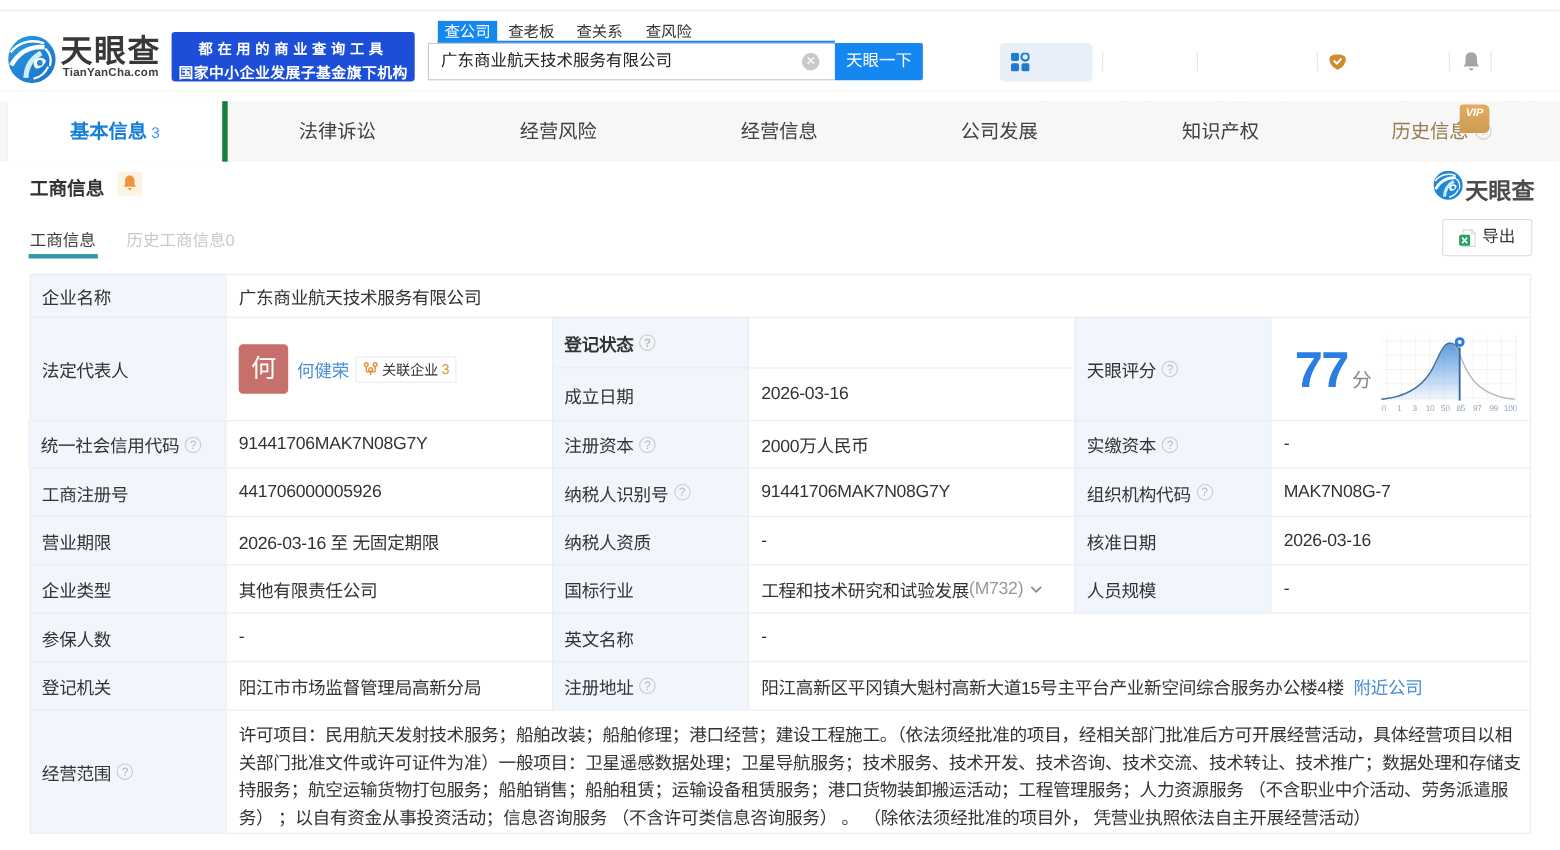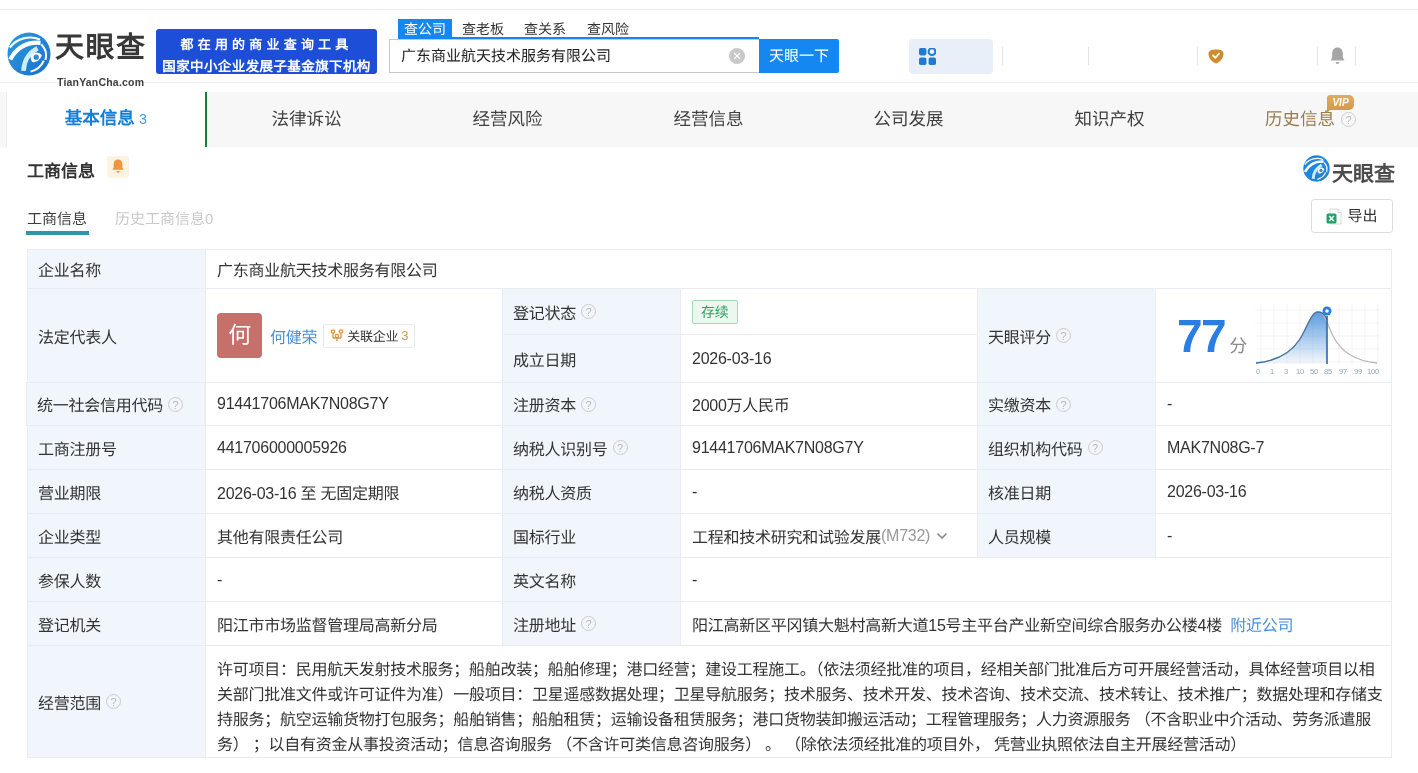--- a/index.html
+++ b/index.html
@@ -6,21 +6,21 @@
   html,body { width:1418px; height:773px; background:#fff; font-family:"Liberation Sans",sans-serif; color:#333; overflow:hidden; }
   .abs { position:absolute; }
   #page { position:relative; width:1418px; height:773px; }
 
   
   .topline { top:0; left:0; width:1418px; height:10px; border-bottom:1px solid #ebebeb; background:#fff; }
   .headerline { top:82px; left:0; width:1418px; height:1px; background:#f0f0f0; }
 
   
   .tyc-name { left:55px; top:33px; font-size:29px; line-height:29px; font-weight:bold; color:#383838; letter-spacing:1.5px; }
-  .tyc-sub { left:57px; top:60px; font-size:10.5px; font-weight:bold; color:#3f3f3f; letter-spacing:0.2px;margin-top:16px; }
+  .tyc-sub { left:57px; top:60px; font-size:10.5px; font-weight:bold; color:#3f3f3f; letter-spacing:0.2px; }
 
   
   .redbox { left:156px; top:29px; width:221px; height:45px; background:#1d4ed8; border-radius:3px; color:#fff; text-align:center; }
   .redbox .l1 { margin-top:5px; font-size:13px; font-weight:bold; letter-spacing:4.2px; }
   .redbox .l2 { margin-top:2px; font-size:13.5px; font-weight:bold; letter-spacing:0.4px; }
 
   
   .stab { top:19px; height:20px; font-size:14px; line-height:20px; color:#333; }
   .stab.active { left:398px; width:54px; background:#1488f0; color:#fff; text-align:center; }
   .sunder { left:398px; top:37px; width:361px; height:2px; background:#1488f0; }
@@ -32,21 +32,21 @@
   .rmenu { top:40px; height:33px; line-height:33px; font-size:20px; color:#333;margin-top:47px; }
   .pill { left:909px; top:39px; width:84px; height:35px; background:#e8eff8; border-radius:4px; }
   .caret { display:inline-block; width:0; height:0; border-left:4.5px solid transparent; border-right:4.5px solid transparent; border-top:5px solid #555; vertical-align:2px; margin-left:4px; }
   .caret.grey { border-top-color:#999; }
   .caret.orange { border-top-color:#c9872f; }
   .vdiv { top:47px; width:1px; height:18px; background:#e3e3e3; }
 
   
   .navbar { left:0; top:92px; width:1418px; height:55px; background:#f7f7f7; }
   .navtab { top:92px; height:55px; line-height:55px; font-size:17.5px; color:#404040; text-align:center; width:201px; }
-  .navtab.active { background:#fff; border-left:1px solid #ededed; border-right:2px solid #15803d; color:#157fd8; font-weight:bold;font-family:Liberation Mono, monospace; }
+  .navtab.active { background:#fff; border-left:1px solid #ededed; border-right:5px solid #15803d; color:#157fd8; font-weight:bold; }
   .navtab .cnt { font-size:14px; color:#3f9bf0; font-weight:normal; margin-left:4px; }
   .navtab.vip { color:#9b7c50; }
 
   
   .sect-title { left:27px; top:157px; font-size:17px; font-weight:bold; color:#333; }
   .bellbox { left:107px; top:156px; width:22px; height:22px; background:#fdf3e3; border-radius:3px; }
   .wmark-txt { left:1332px; top:157px; font-size:21px; font-weight:bold; color:#4c4c4c; letter-spacing:0; }
 
   
   .subtab1 { left:27px; top:207px; font-size:15px; color:#3d3d3d; }
@@ -129,21 +129,21 @@
   <div class="abs rmenu" style="left:1365px;">费米<span class="caret grey"></span></div>
 
   <div class="abs navbar"></div>
   <div class="abs navtab active" style="left:6px;">基本信息<span class="cnt">3</span></div>
   <div class="abs navtab" style="left:206px;">法律诉讼</div>
   <div class="abs navtab" style="left:407px;">经营风险</div>
   <div class="abs navtab" style="left:608px;">经营信息</div>
   <div class="abs navtab" style="left:808px;">公司发展</div>
   <div class="abs navtab" style="left:1009px;">知识产权</div>
   <div class="abs navtab vip" style="left:1210px; display:flex; align-items:center; justify-content:center;">历史信息<span style="display:inline-block; width:15px; height:15px; border:1px solid #cfcfcf; border-radius:50%; color:#bbb; font-size:11px; line-height:14px; text-align:center; margin-left:6px; font-weight:normal;">?</span></div>
-  <div class="abs" style="left:1327px; top:95px; width:27px; height:15px; background:linear-gradient(#e0ac61,#cf9b51); border-radius:3px 5px 5px 1px; color:#fff; font-size:10px; font-weight:bold; font-style:italic; text-align:center; line-height:15px;">VIP</div>
+  <div class="abs" style="left:1327px; top:95px; width:27px; height:26px; background:linear-gradient(#e0ac61,#cf9b51); border-radius:3px 5px 5px 1px; color:#fff; font-size:10px; font-weight:bold; font-style:italic; text-align:center; line-height:15px;">VIP</div>
   <div class="abs" style="left:1327px; top:109px; width:0; height:0; border-left:4px solid #cf9b51; border-bottom:4px solid transparent;"></div>
 
   <div class="abs sect-title">工商信息</div>
   <div class="abs bellbox"></div>
   <svg class="abs" style="left:111px; top:159px;" width="14" height="16" viewBox="0 0 14 16">
     <path d="M7 0.5 C4.2 0.5 2.7 2.6 2.7 5.2 L2.7 8.6 L1.5 10.7 L12.5 10.7 L11.3 8.6 L11.3 5.2 C11.3 2.6 9.8 0.5 7 0.5 Z" fill="#f0953c"></path>
     <path d="M5.4 12 C5.6 13.2 6.2 13.8 7 13.8 C7.8 13.8 8.4 13.2 8.6 12 Z" fill="#f0953c"></path>
   </svg>
   <svg class="abs" style="left:1303px; top:155px;" width="27" height="27" viewBox="0 0 44 44">
     <circle cx="22" cy="22" r="21.5" fill="#1f86d8"></circle>
@@ -178,24 +178,21 @@
     <span style="display:inline-flex; align-items:center; height:24px; border:1px solid #e9e9e9; border-radius:2px; margin-left:6px; padding:0 6px; font-size:13px;">
       <svg width="14" height="14" viewBox="0 0 14 14" style="margin-right:3px;">
         <circle cx="3" cy="2.5" r="1.7" fill="none" stroke="#e0923c" stroke-width="1.3"></circle>
         <circle cx="11" cy="2.5" r="1.7" fill="none" stroke="#e0923c" stroke-width="1.3"></circle>
         <circle cx="7" cy="7" r="1.7" fill="none" stroke="#e0923c" stroke-width="1.3"></circle>
         <path d="M3 4.5 L3 9 M7 9 L7 12 M11 4.5 L11 9 M3 9 L11 9" stroke="#e0923c" stroke-width="1.3" fill="none"></path>
       </svg>
       关联企业 <span style="color:#e0923c; margin-left:3px;">3</span>
     </span>
   </div>
-  <div class="cell lab" style="left:502px; top:288px; width:179px; height:47px;">登记状态<span class="qm">?</span></div>
-  <div class="cell val" style="left:680px; top:288px; width:298px; height:47px;">
-      <span class="tag-green">存续</span>
-    </div>
+  <div class="cell lab" style="left:502px; top:288px; width:179px; height:47px;font-weight:bold;">登记状态<span class="qm">?</span></div>
   <div class="cell lab" style="left:502px; top:334px; width:179px; height:49px;">成立日期</div>
   <div class="cell val" style="left:680px; top:334px; width:298px; height:49px;">2026-03-16</div>
   <div class="cell lab" style="left:977px; top:288px; width:179px; height:95px;">天眼评分<span class="qm">?</span></div>
   <div class="cell val" style="left:1155px; top:288px; width:237px; height:95px; padding-left:21px;">
     <span style="font-size:46px; font-weight:bold; color:#2a7de1; letter-spacing:-1.5px;">77</span>
     <span style="font-size:18px; color:#8a8a8a; margin:16px 0 0 4px;">分</span>
     <svg width="124" height="72" viewBox="0 0 124 72" style="margin-left:8px; margin-top:8px;">
       <defs>
         <linearGradient id="scorefill" x1="0" y1="0" x2="0" y2="1">
           <stop offset="0" stop-color="#4a90dc" stop-opacity="0.9"></stop>

